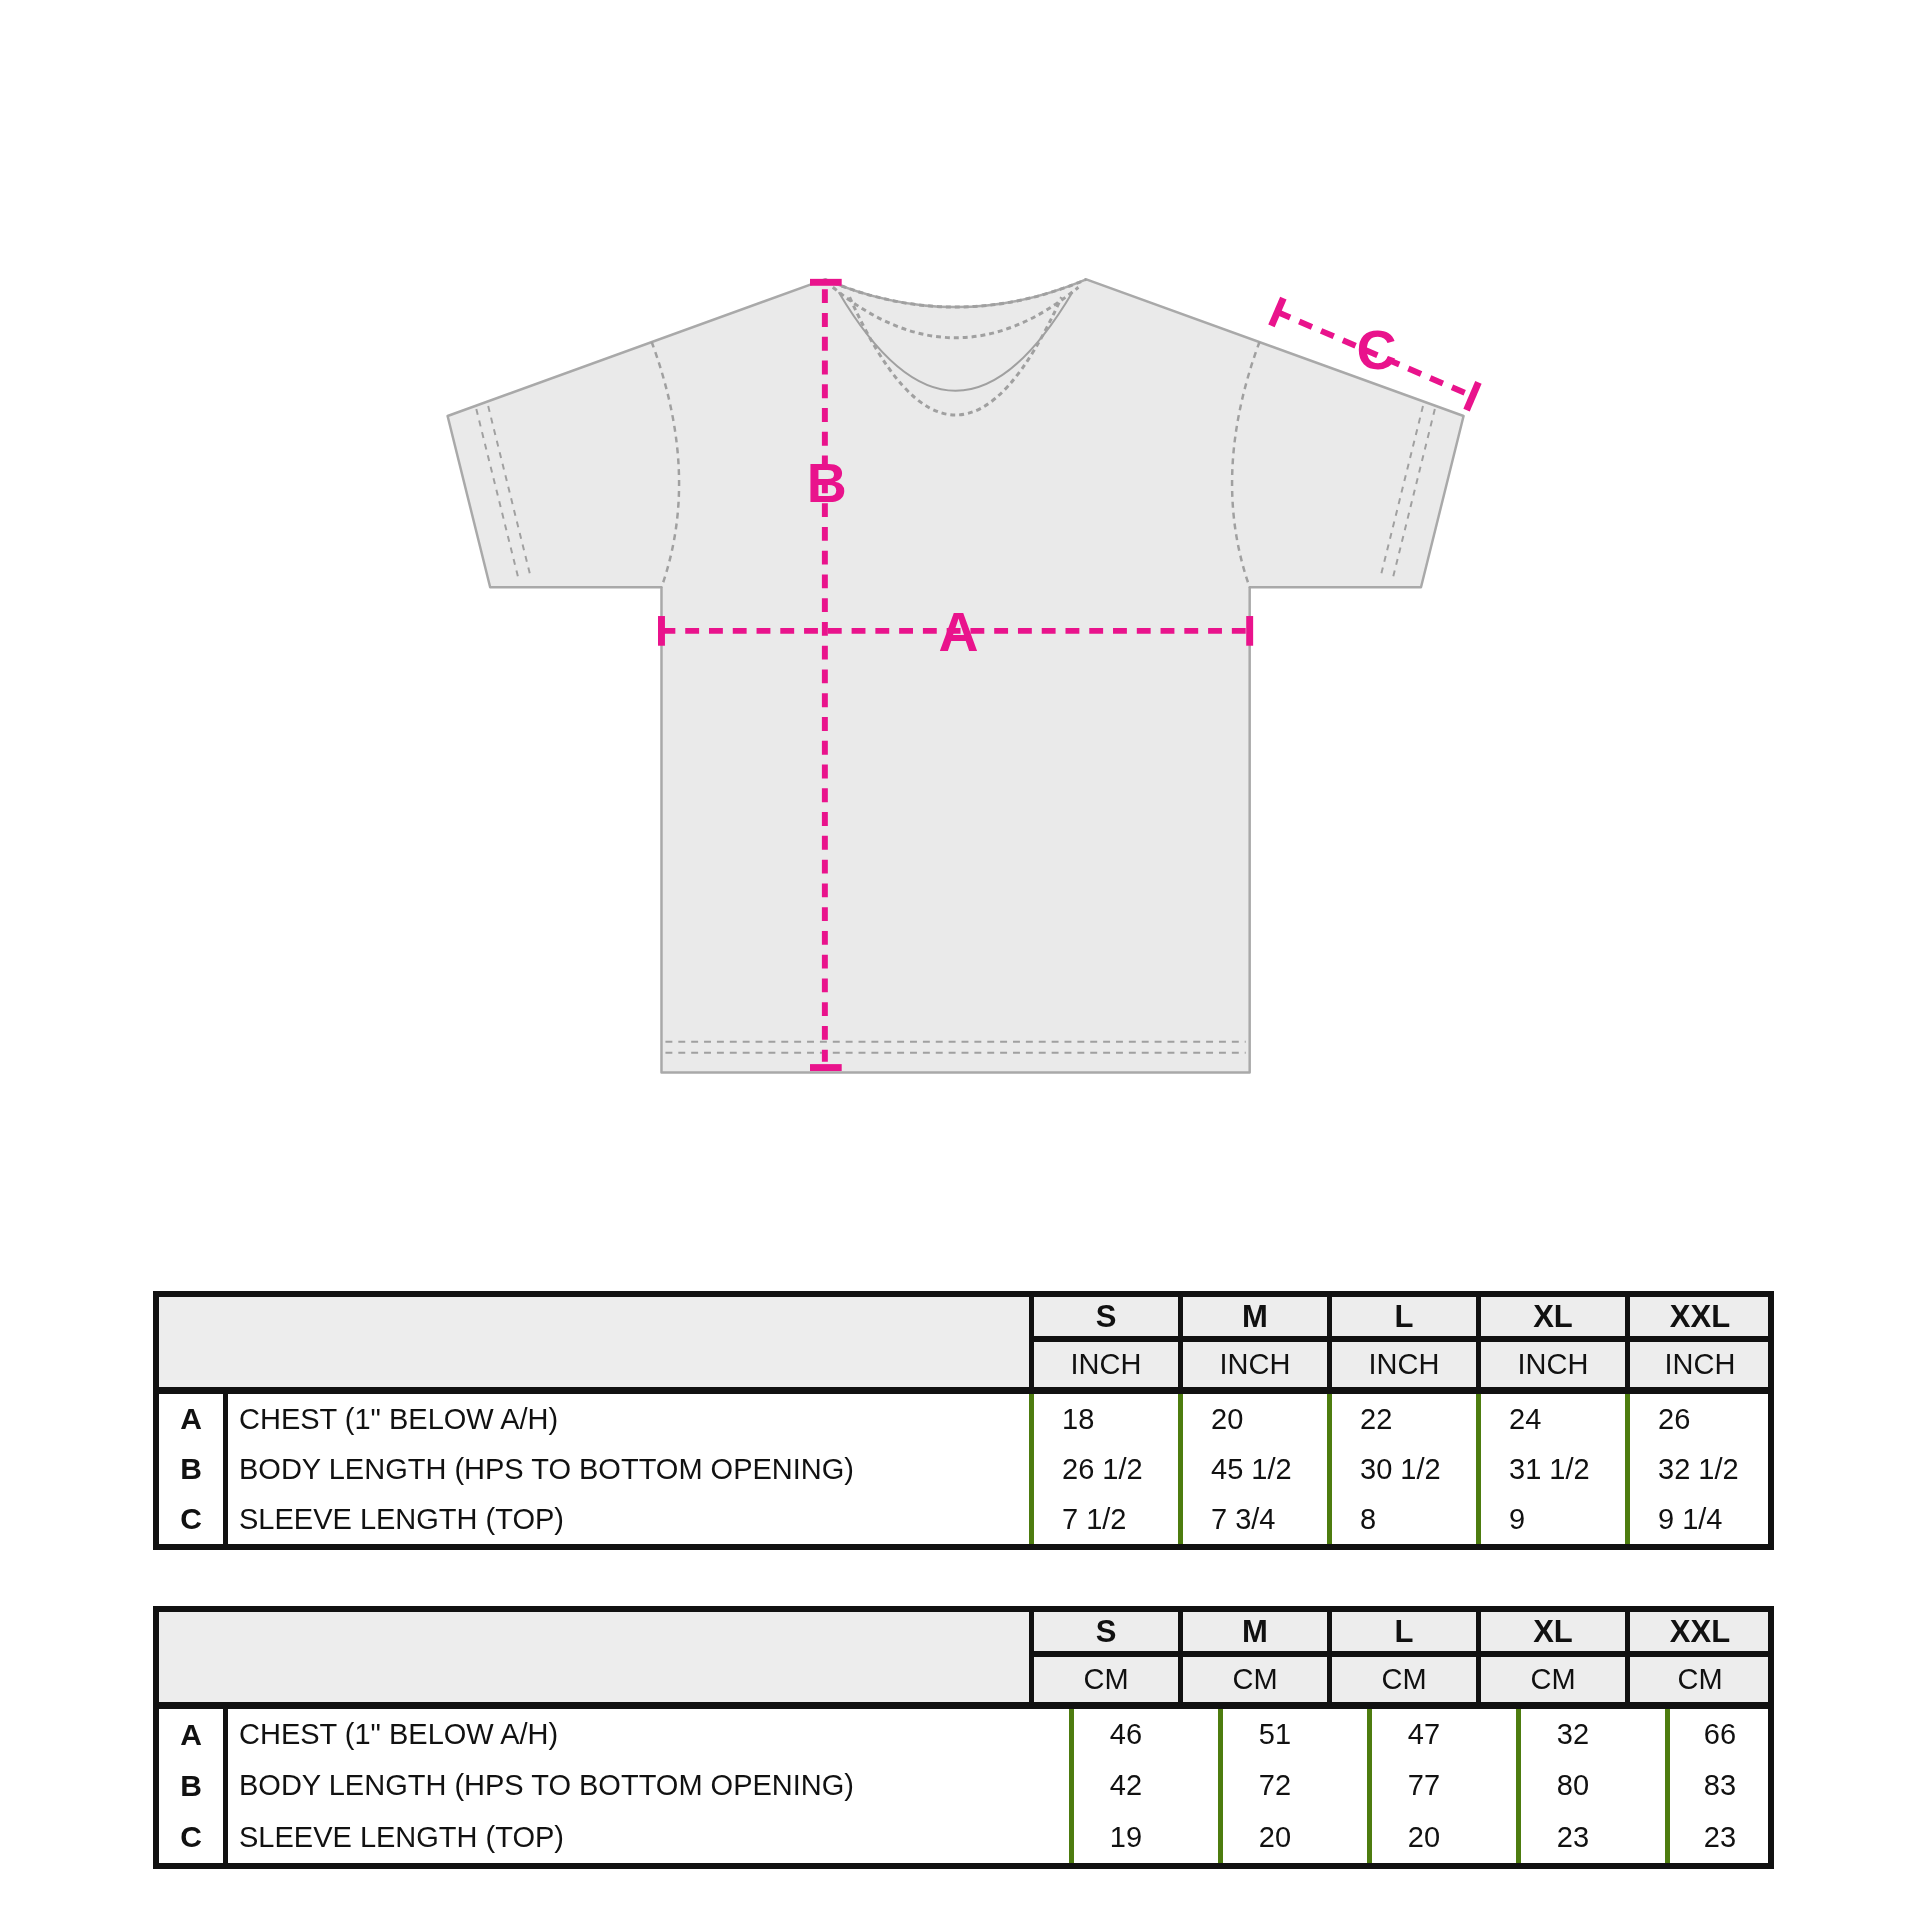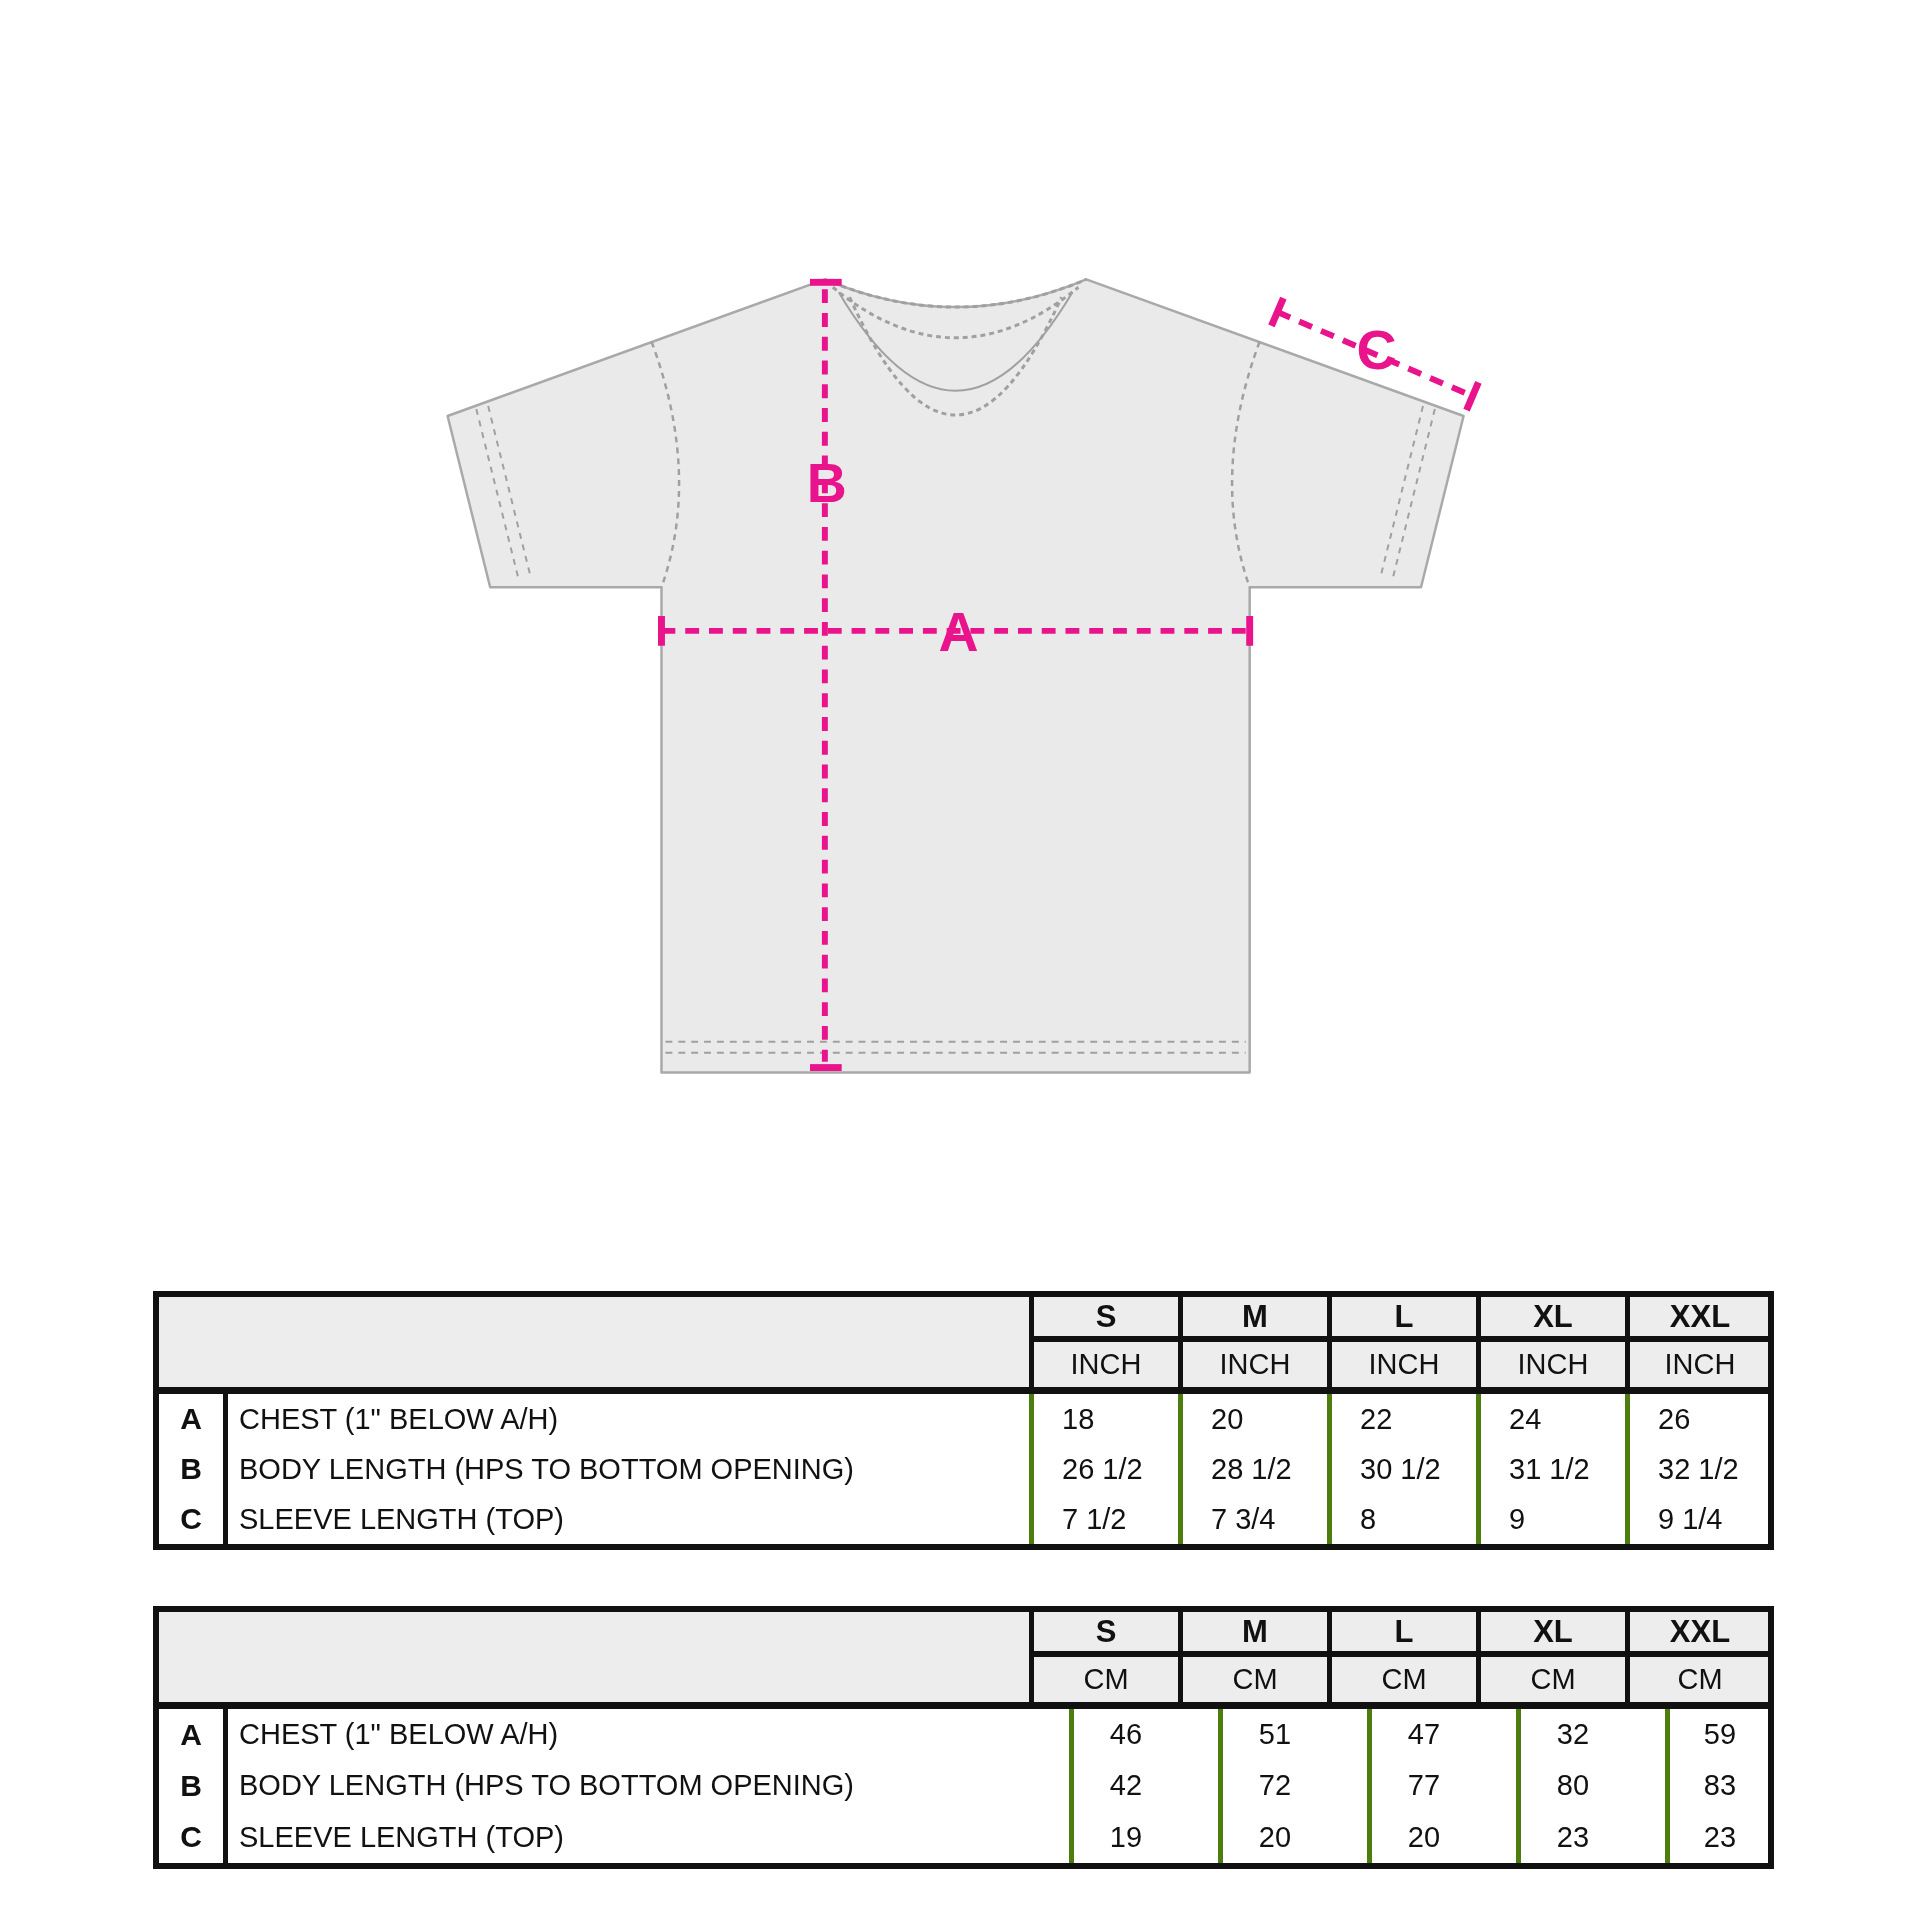--- a/index.html
+++ b/index.html
@@ -142,21 +142,21 @@
       <div class="cell label-cell">CHEST (1" BELOW A/H)</div>
       <div class="cell val-cell">18</div>
       <div class="cell val-cell">20</div>
       <div class="cell val-cell">22</div>
       <div class="cell val-cell">24</div>
       <div class="cell val-cell">26</div>
 
       <div class="cell letter-cell">B</div>
       <div class="cell label-cell">BODY LENGTH (HPS TO BOTTOM OPENING)</div>
       <div class="cell val-cell">26 1/2</div>
-      <div class="cell val-cell">28 1/2</div>
+      <div class="cell val-cell">45 1/2</div>
       <div class="cell val-cell">30 1/2</div>
       <div class="cell val-cell">31 1/2</div>
       <div class="cell val-cell">32 1/2</div>
 
       <div class="cell letter-cell">C</div>
       <div class="cell label-cell">SLEEVE LENGTH (TOP)</div>
       <div class="cell val-cell">7 1/2</div>
       <div class="cell val-cell">7 3/4</div>
       <div class="cell val-cell">8</div>
       <div class="cell val-cell">9</div>
@@ -178,21 +178,21 @@
       <div class="unit-cell">CM</div>
       <div class="unit-cell">CM</div>
     </div>
     <div class="tbody vals-center">
       <div class="cell letter-cell">A</div>
       <div class="cell label-cell">CHEST (1" BELOW A/H)</div>
       <div class="cell val-cell">46</div>
       <div class="cell val-cell">51</div>
       <div class="cell val-cell">47</div>
       <div class="cell val-cell">32</div>
-      <div class="cell val-cell">59</div>
+      <div class="cell val-cell">66</div>
 
       <div class="cell letter-cell">B</div>
       <div class="cell label-cell">BODY LENGTH (HPS TO BOTTOM OPENING)</div>
       <div class="cell val-cell">42</div>
       <div class="cell val-cell">72</div>
       <div class="cell val-cell">77</div>
       <div class="cell val-cell">80</div>
       <div class="cell val-cell">83</div>
 
       <div class="cell letter-cell">C</div>

